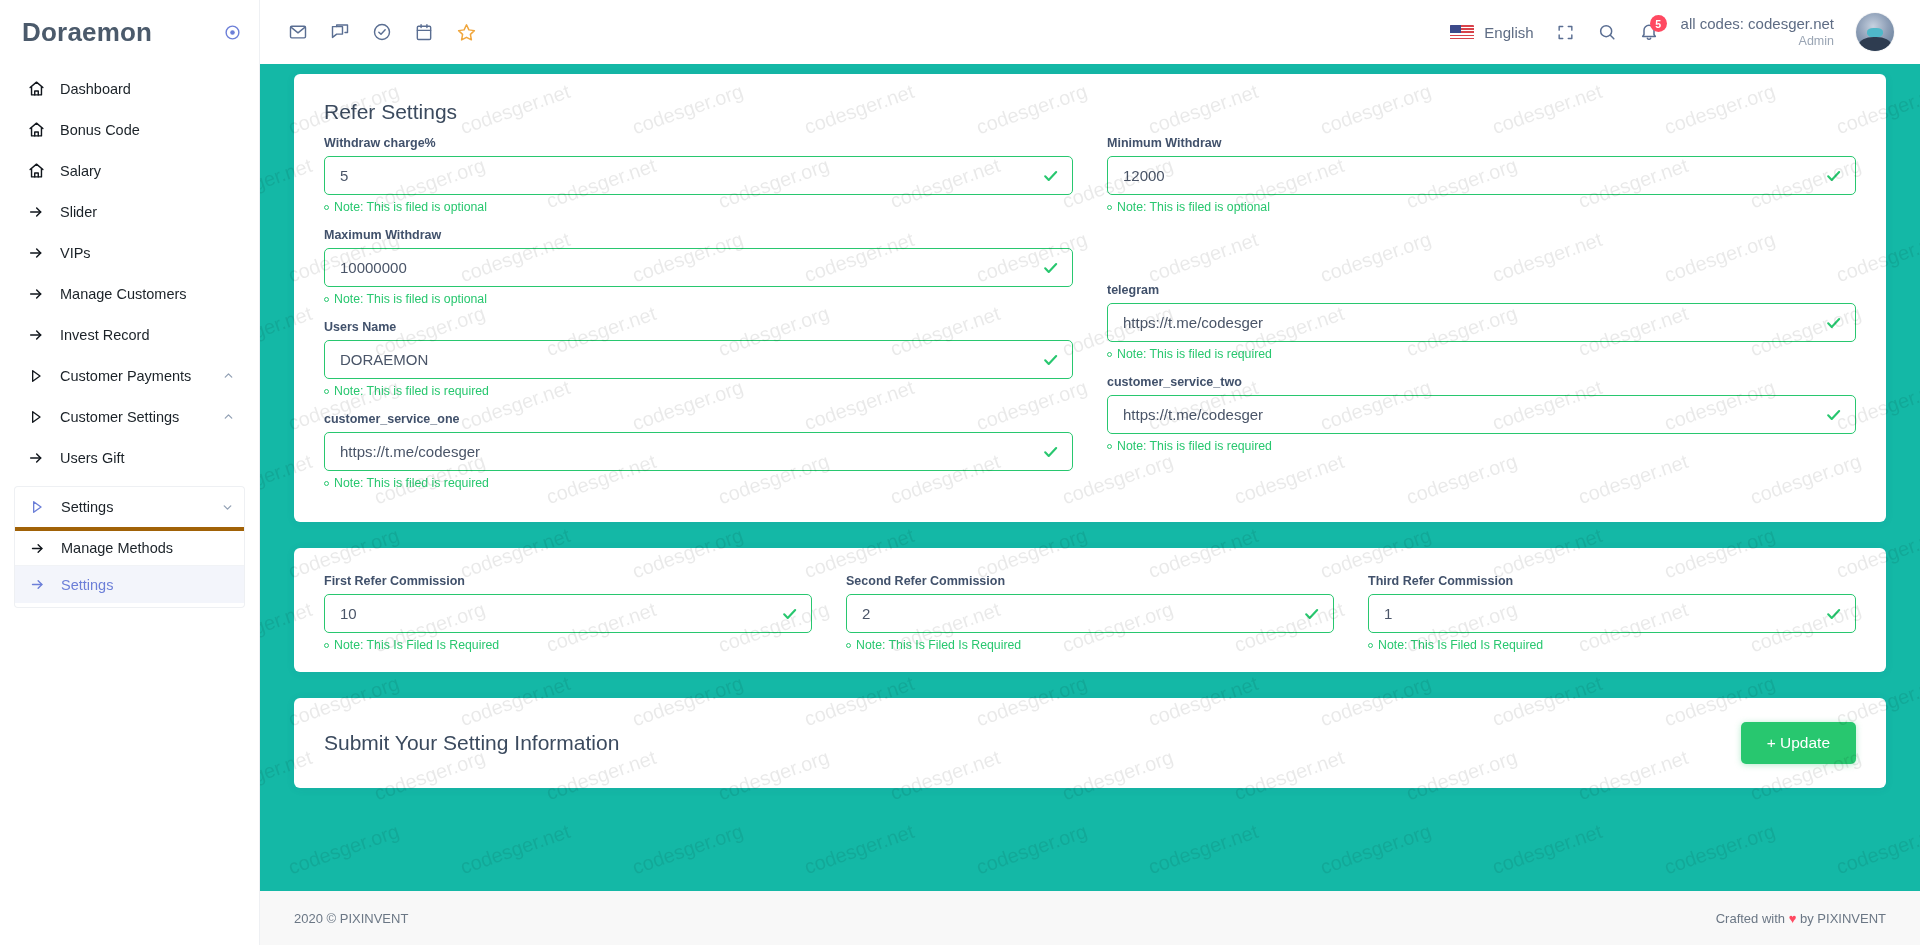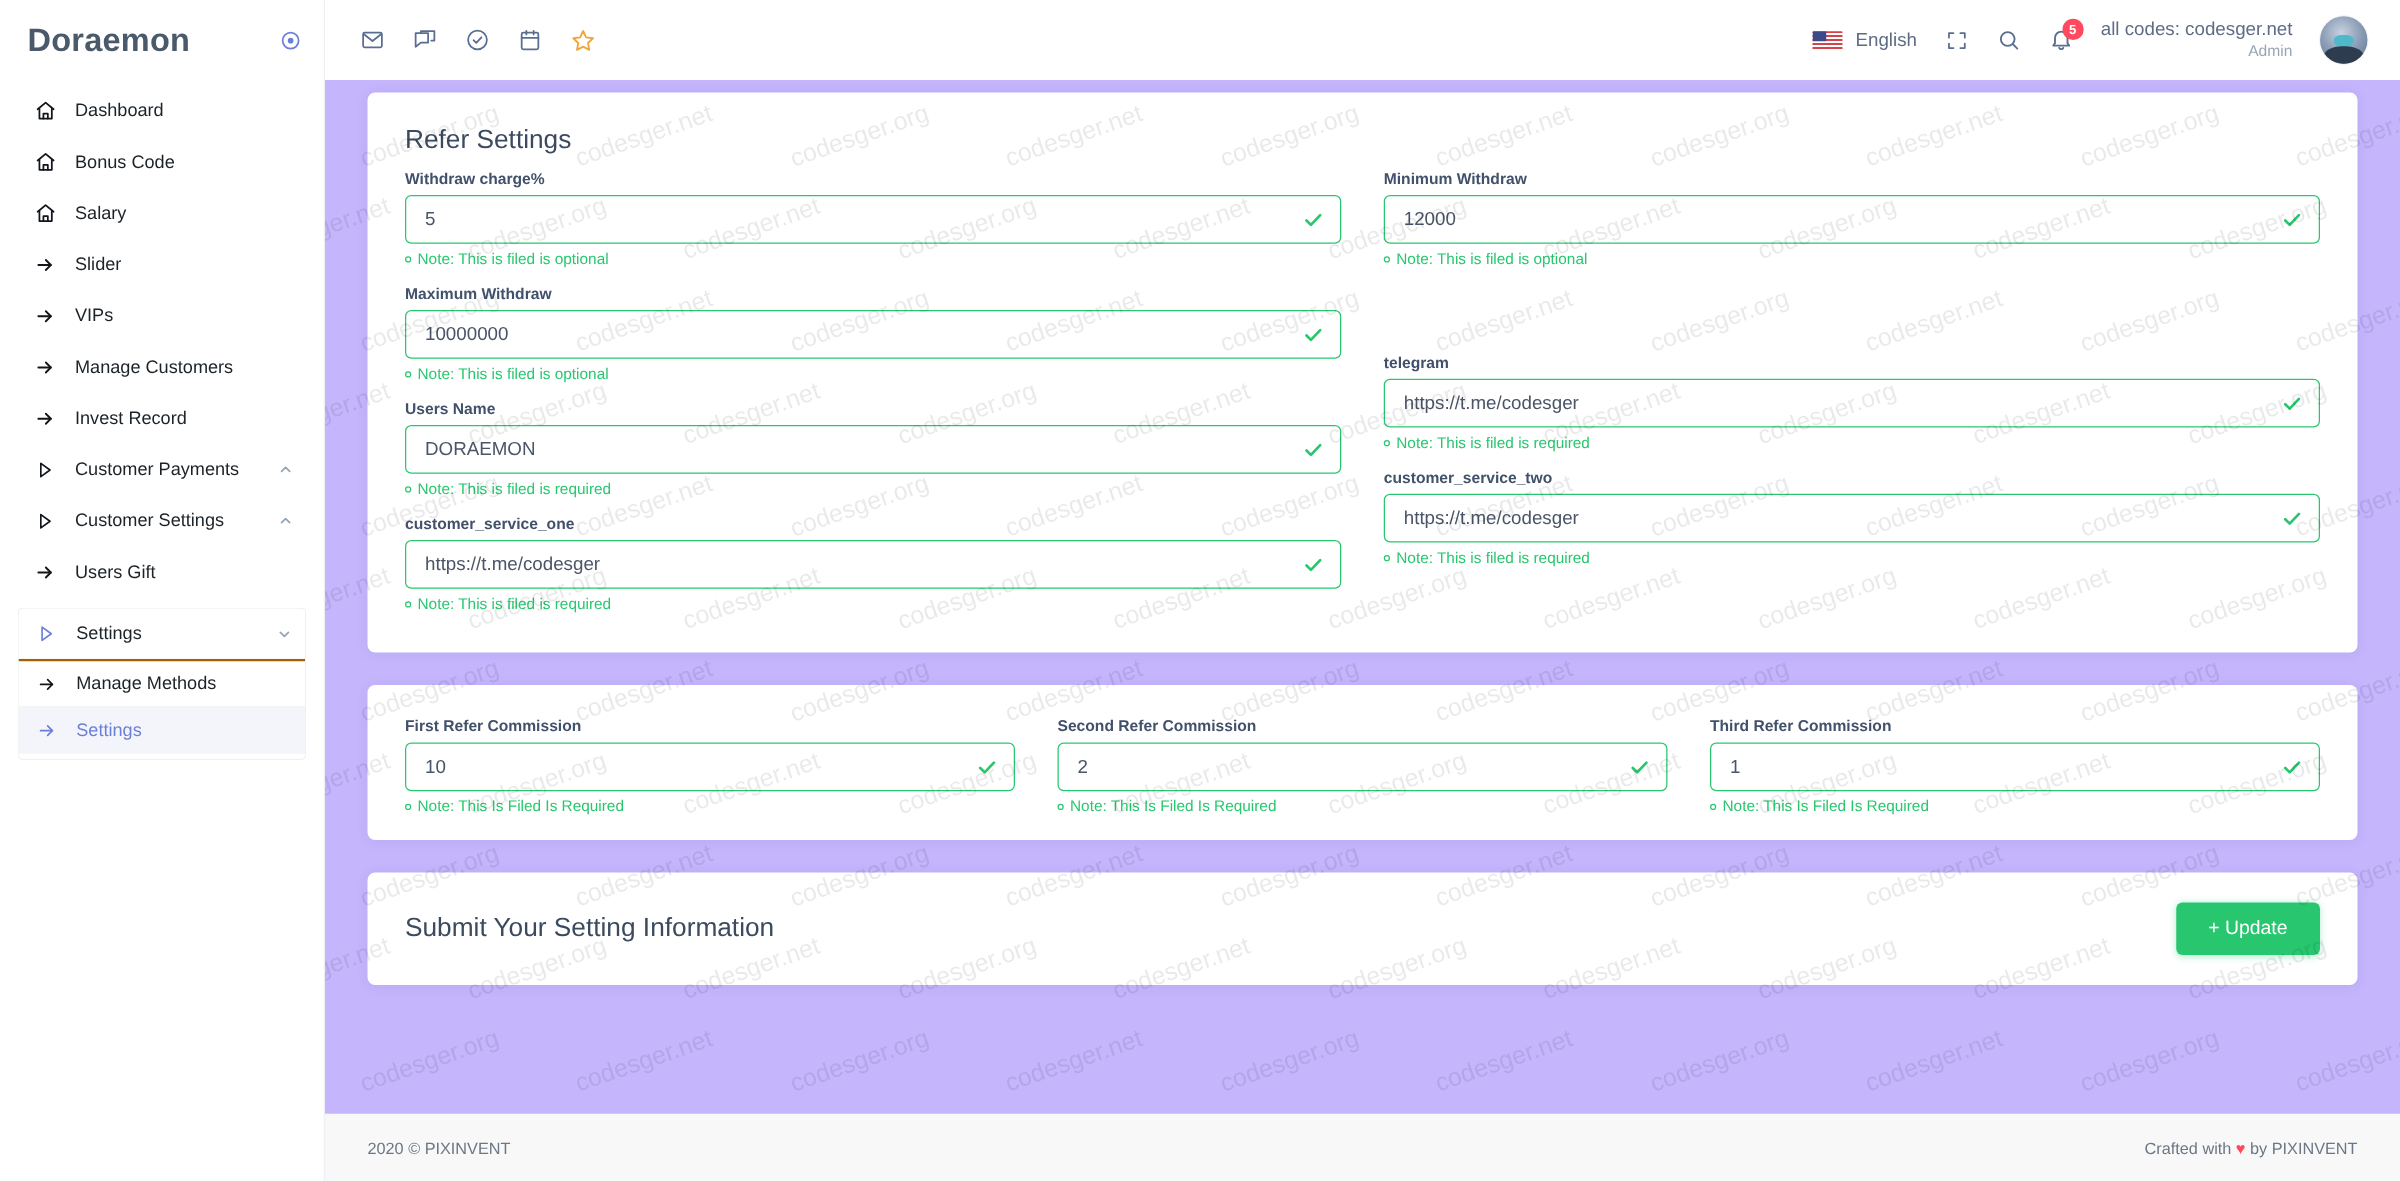--- a/index.html
+++ b/index.html
@@ -67,31 +67,31 @@
     border-radius: 0 0 4px 4px;
     padding-bottom: 4px;
     background:#fff;
   }
   .sub-item {
     display: flex; align-items: center; height: 38px;
     padding: 0 10px; margin: 0 0px;
     font-size: 14.5px; color: #1b2228; cursor: pointer;
     border-top: 1px solid #f1f3f6;
   }
-  .sub-item:first-child { border-top: 2px solid #a16207; }
+  .sub-item:first-child { border-top: 4px solid #a16207; }
   .sub-item .ic { width: 24px; min-width:24px; display:flex; align-items:center; justify-content:center; margin-right:12px; }
   .sub-item.selected { background: #f3f5fb; color: #6c7fd8; }
   .sub-item.selected .ic svg { stroke: #6c7fd8; }
 
   
   .main {
     flex: 1; height: 945px;
     position: relative;
     display: flex; flex-direction: column;
-    background: #c4b5fd;
+    background: #14b8a6;
     overflow: hidden;
   }
 
   .topbar {
     height: 64px; min-height: 64px;
     background: #fff;
     display: flex; align-items: center;
     padding: 0 26px 0 28px;
     position: relative; z-index: 20;
   }

